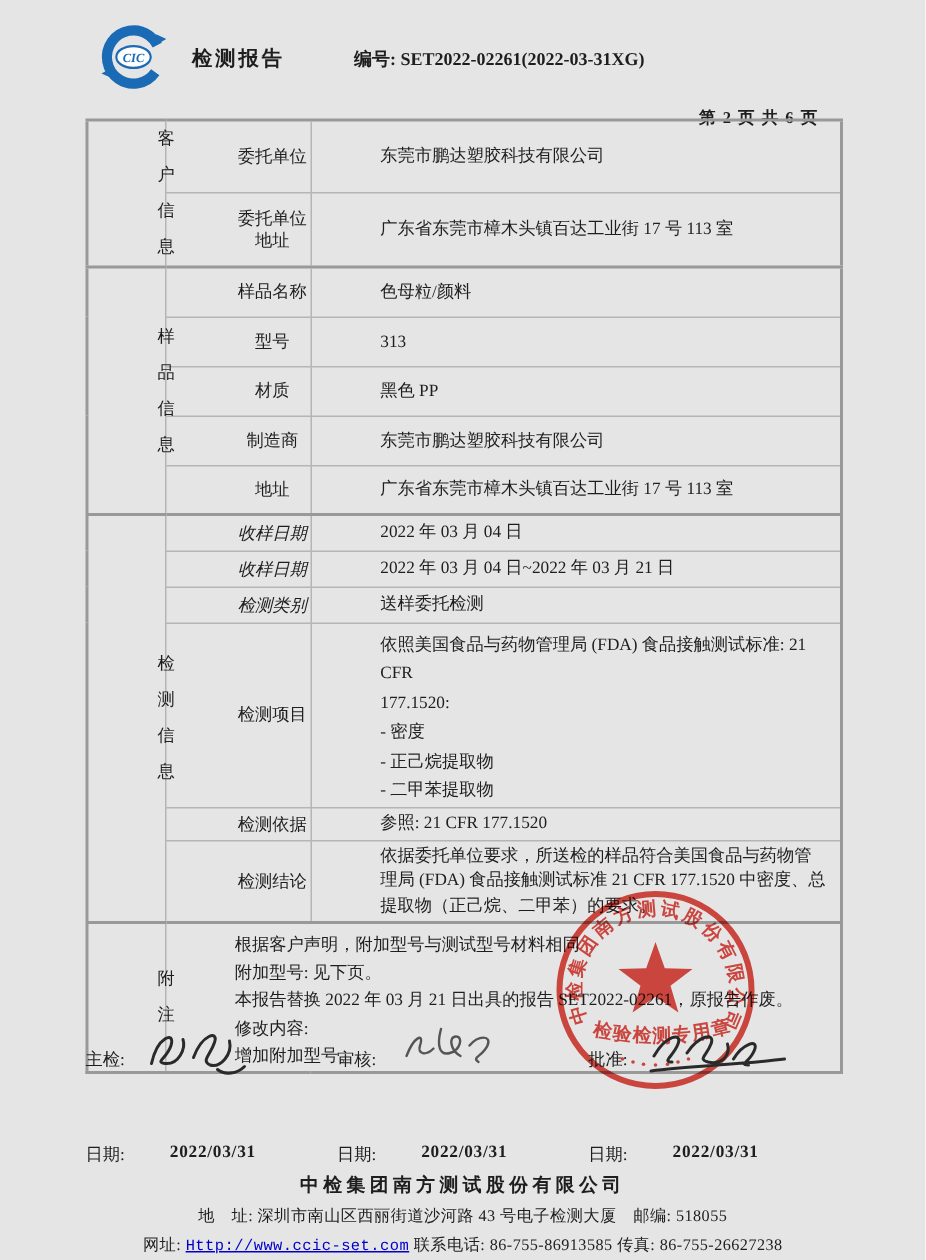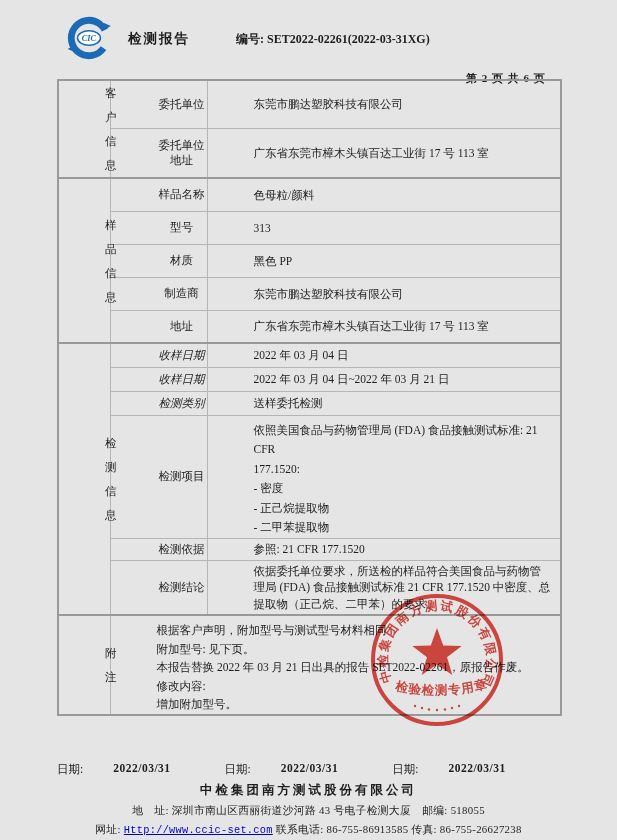--- a/index.html
+++ b/index.html
@@ -176,20 +176,40 @@
       <circle cx="48" cy="112" r="1.2"></circle>
         <circle cx="55" cy="114" r="1.2"></circle>
       <circle cx="62" cy="115.5" r="1.2"></circle>
         <circle cx="70" cy="116" r="1.2"></circle>
       <circle cx="78" cy="115.5" r="1.2"></circle>
         <circle cx="85" cy="114" r="1.2"></circle>
       <circle cx="92" cy="112" r="1.2"></circle>
     </g>
   </svg>
 
+  <div class="sig-row">
+    <div class="sig-col">
+      <span class="sig-label">主检:</span>
+      <svg class="sig-ink" width="78" height="42" viewBox="0 0 78 42" title="赵亮">
+        <path d="M8 28 C12 10 24 6 21 16 C18 25 10 27 17 28 C26 29 31 18 29 12 M36 24 C42 8 53 6 50 14 C47 23 41 26 47 29 C54 31 62 22 60 13 M52 32 C57 36 65 35 70 30" fill="none" stroke="#2a2a2a" stroke-width="2" stroke-linecap="round"></path>
+      </svg>
+    </div>
+    <div class="sig-col">
+      <span class="sig-label">审核:</span>
+      <svg class="sig-ink" width="72" height="40" viewBox="0 0 72 40" style="margin-top:-16px" title="">
+        <path d="M10 26 C15 13 22 10 19 19 C17 25 23 26 28 21 M33 8 C30 19 32 26 39 24 C46 22 48 13 43 13 C38 13 39 22 46 26 M52 19 C58 12 67 12 64 19 C61 26 53 27 58 30" fill="none" stroke="#555555" stroke-width="1.6" stroke-linecap="round"></path>
+      </svg>
+    </div>
+    <div class="sig-col">
+      <span class="sig-label">批准:</span>
+      <svg class="sig-ink" width="100" height="44" viewBox="0 0 100 44" title="徐鹏">
+        <path d="M8 24 C16 10 27 8 24 16 C21 24 13 28 20 28 M30 22 C38 10 49 8 46 16 C43 24 37 26 44 28 C53 30 59 24 57 16 M61 26 C67 16 78 12 75 20 C72 28 64 30 71 30 M6 34 C30 31 72 29 95 26" fill="none" stroke="#2a2a2a" stroke-width="2" stroke-linecap="round"></path>
+      </svg>
+    </div>
+  </div>
 
   <div class="date-row">
     <div class="date-col">
       <span>日期:</span>
       <span class="date-value">2022/03/31</span>
     </div>
     <div class="date-col">
       <span>日期:</span>
       <span class="date-value">2022/03/31</span>
     </div>

